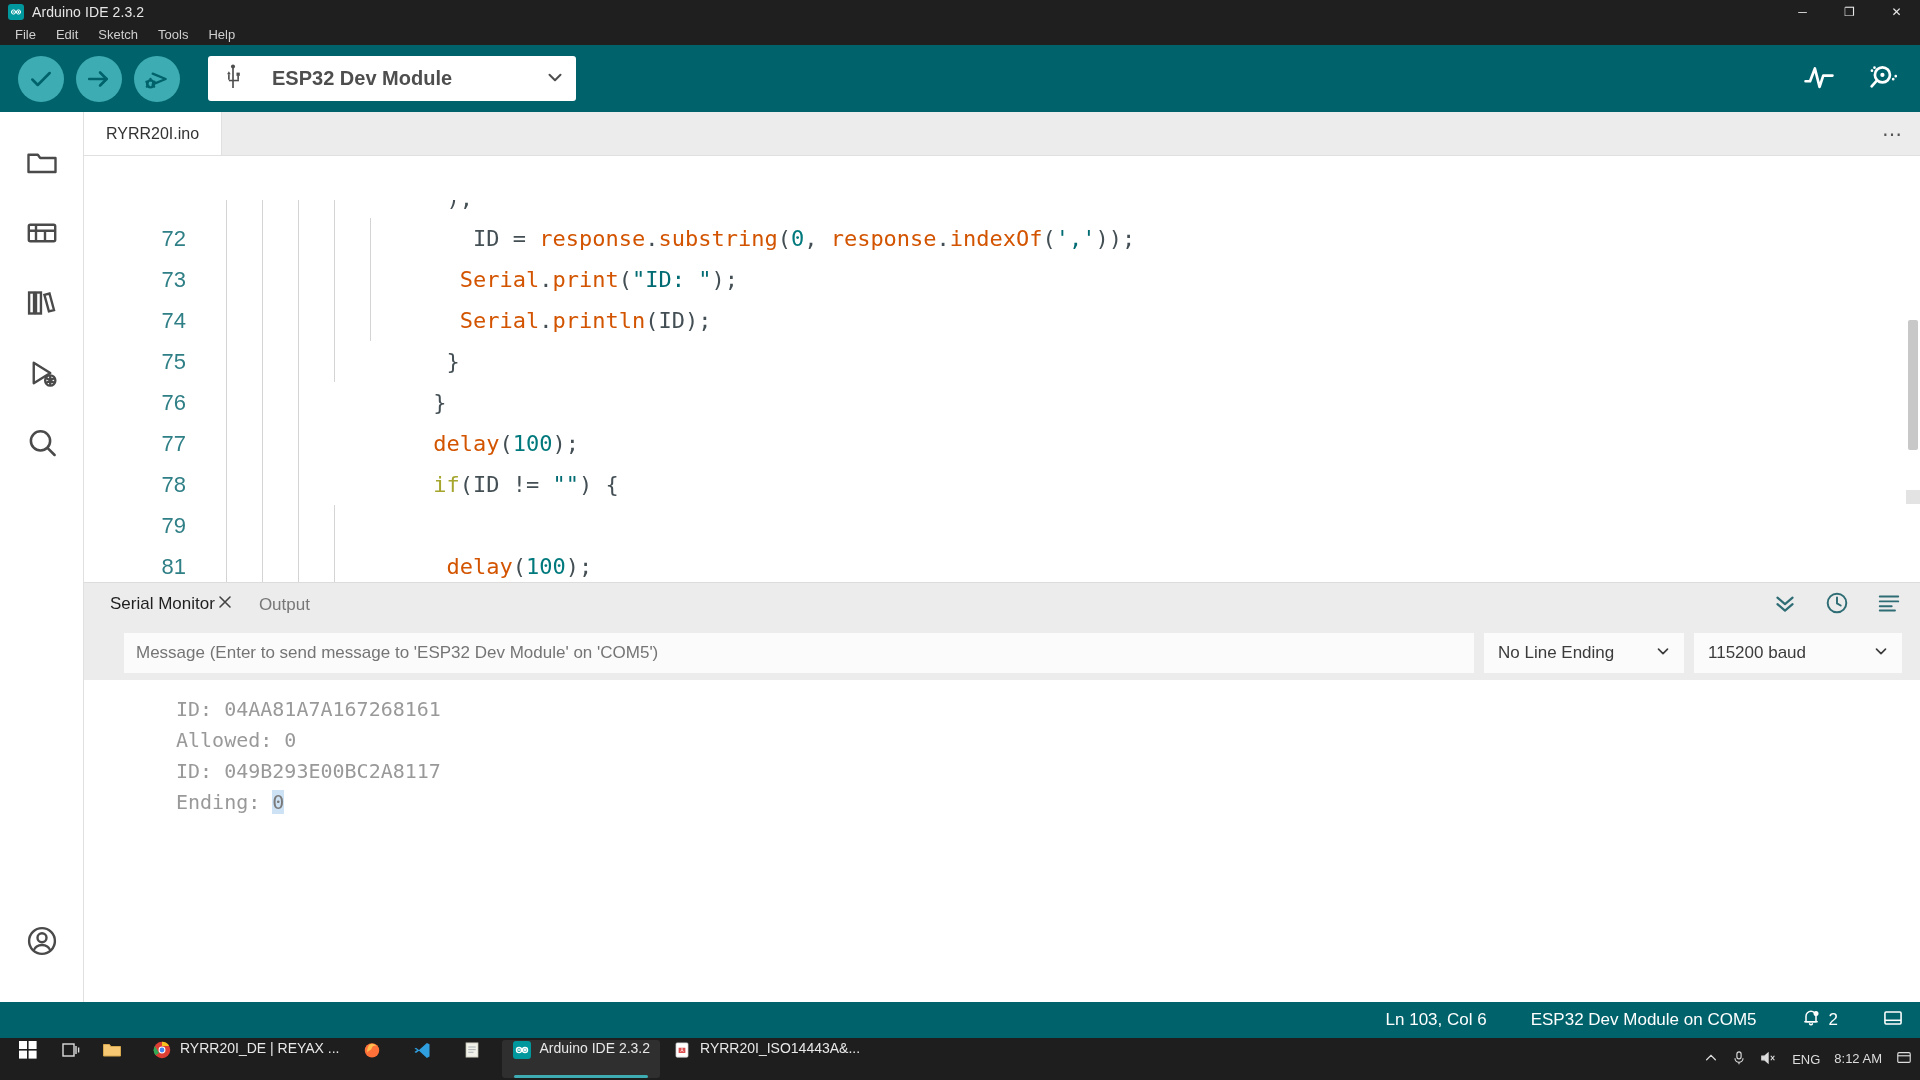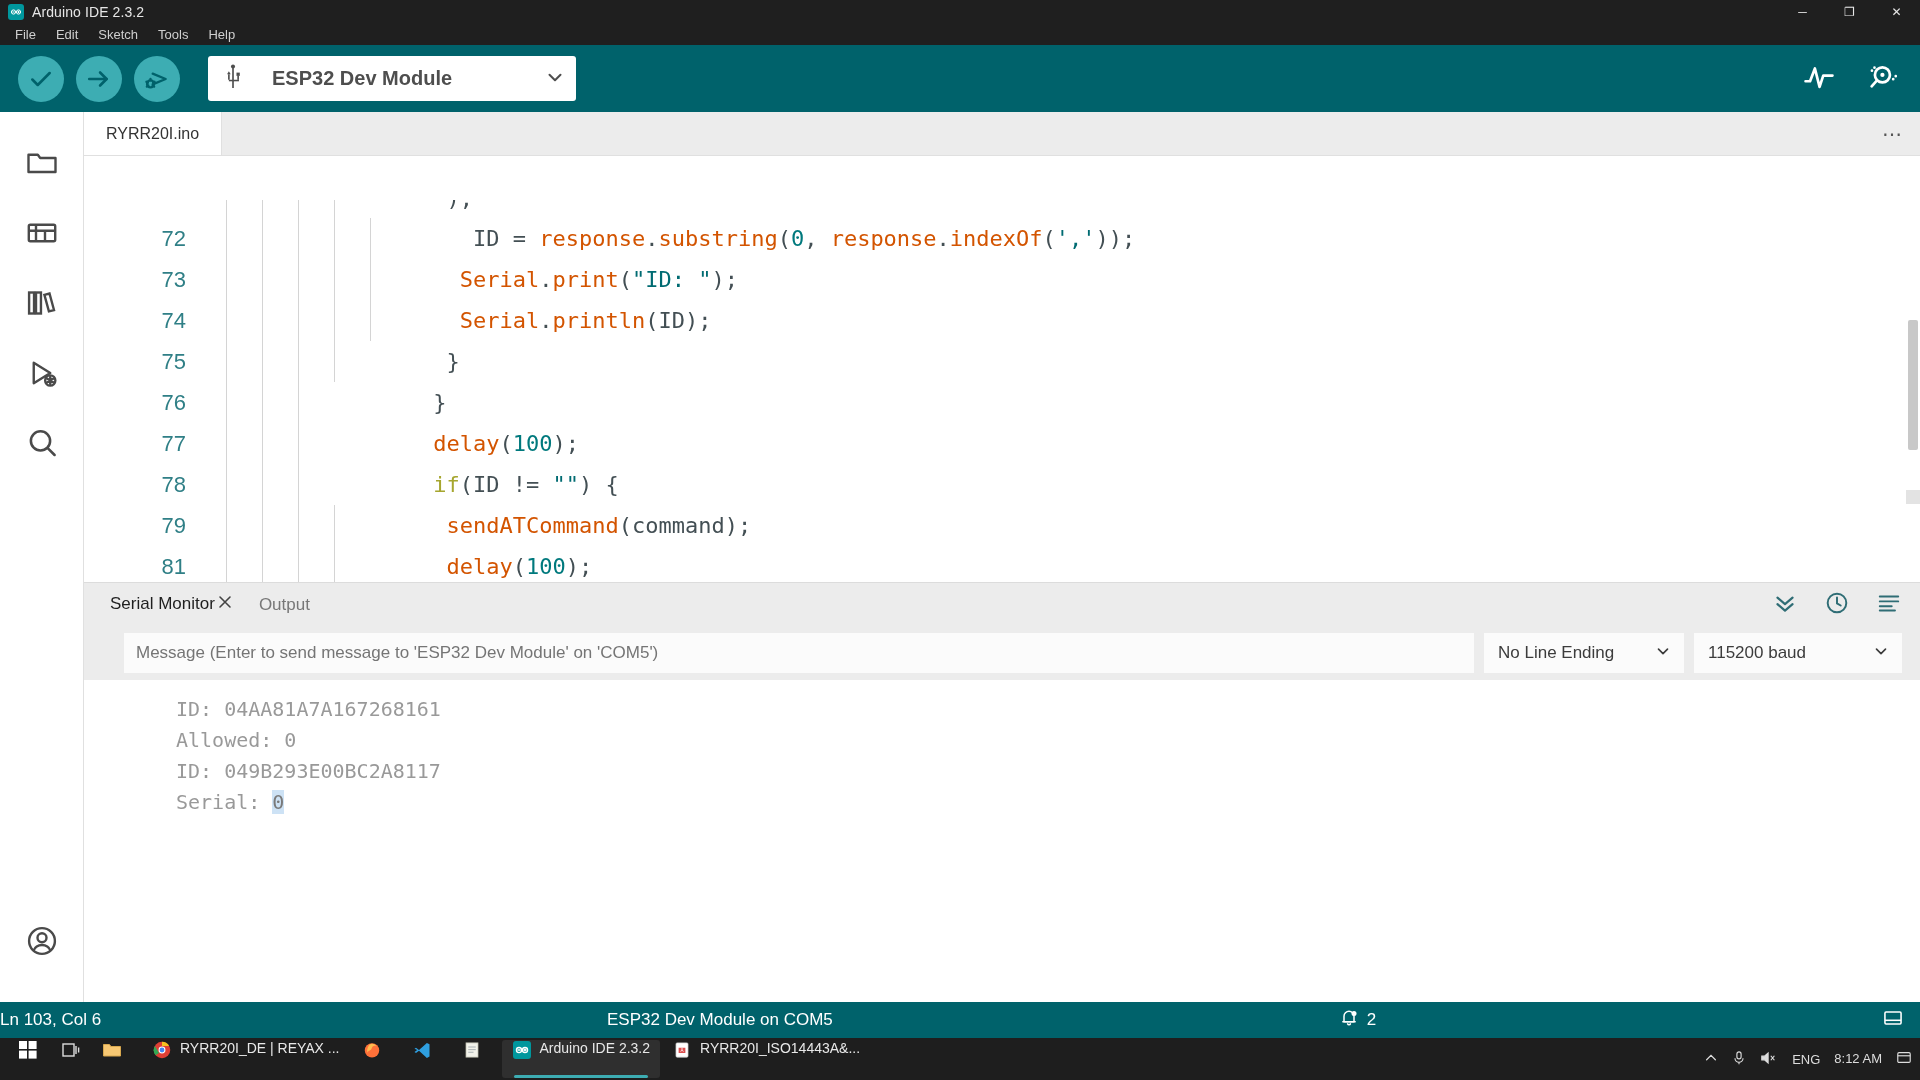--- a/index.html
+++ b/index.html
@@ -142,21 +142,21 @@
   .sm-output {
     flex: 1 1 auto; background: #ffffff; padding: 14px 0 0 92px;
     font-family: "DejaVu Sans Mono", monospace; font-size: 20px; color: #999;
     line-height: 31px;
   }
   .sel-hl { background: #cde2f5; color: #7a7a7a; }
 
   
   .statusbar {
     height: 36px; background: #00626b; color: #ffffff; display: flex;
-    align-items: center; justify-content: space-between; padding-right: 16px; gap: 27px;
+    align-items: center; justify-content: flex-end; padding-right: 16px; gap: 44px;
     font-size: 17px;
   }
   .sb-group { display: flex; align-items: center; gap: 8px; }
 
   
   .taskbar {
     height: 42px; background: #1e1e1e; display: flex; align-items: center;
     padding: 0 8px; gap: 2px; position: relative;
   }
   .tbitem {
@@ -435,21 +435,20 @@
               <div class="codetext"><span class="tk-plain">     </span><span class="tk-kw">if</span><span class="tk-plain">(ID != </span><span class="tk-str">""</span><span class="tk-plain">) {</span></div>
             </div>
             <div class="coderow">
               <div class="gutter">79</div>
               <div class="guides">
                 <div class="guide" style="left: 22px;"></div>
                 <div class="guide" style="left: 58px;"></div>
                 <div class="guide" style="left: 94px;"></div>
                 <div class="guide" style="left: 130px;"></div>
               </div>
-              <div class="codetext"><span class="tk-plain">      </span><span class="tk-fn">sendATCommand</span><span class="tk-plain">(command);</span></div>
             </div>
             <div class="coderow">
               <div class="gutter">81</div>
               <div class="guides">
                 <div class="guide" style="left: 22px;"></div>
                 <div class="guide" style="left: 58px;"></div>
                 <div class="guide" style="left: 94px;"></div>
                 <div class="guide" style="left: 130px;"></div>
               </div>
               <div class="codetext"><span class="tk-plain">      </span><span class="tk-fn">delay</span><span class="tk-plain">(</span><span class="tk-num">100</span><span class="tk-plain">);</span></div>
@@ -520,21 +519,21 @@
                 <path d="M6 9.5l6 6 6-6" fill="none" stroke="#3c3c3c" stroke-width="2.2" stroke-linecap="round" stroke-linejoin="round"></path>
               </svg>
           </span>
         </div>
       </div>
 
       <div class="sm-output" id="serial-output">
           <div><span>ID: 04AA81A7A167268161</span></div>
           <div><span>Allowed: 0</span></div>
           <div><span>ID: 049B293E00BC2A8117</span></div>
-          <div><span>Serial: </span><span class="sel-hl">0</span></div>
+          <div><span>Ending: </span><span class="sel-hl">0</span></div>
         </div>
     </div>
   </div>
 </div>
 
 <div class="statusbar">
   <span>Ln 103, Col 6</span>
   <span>ESP32 Dev Module on COM5</span>
   <span class="sb-group">
     <span>

